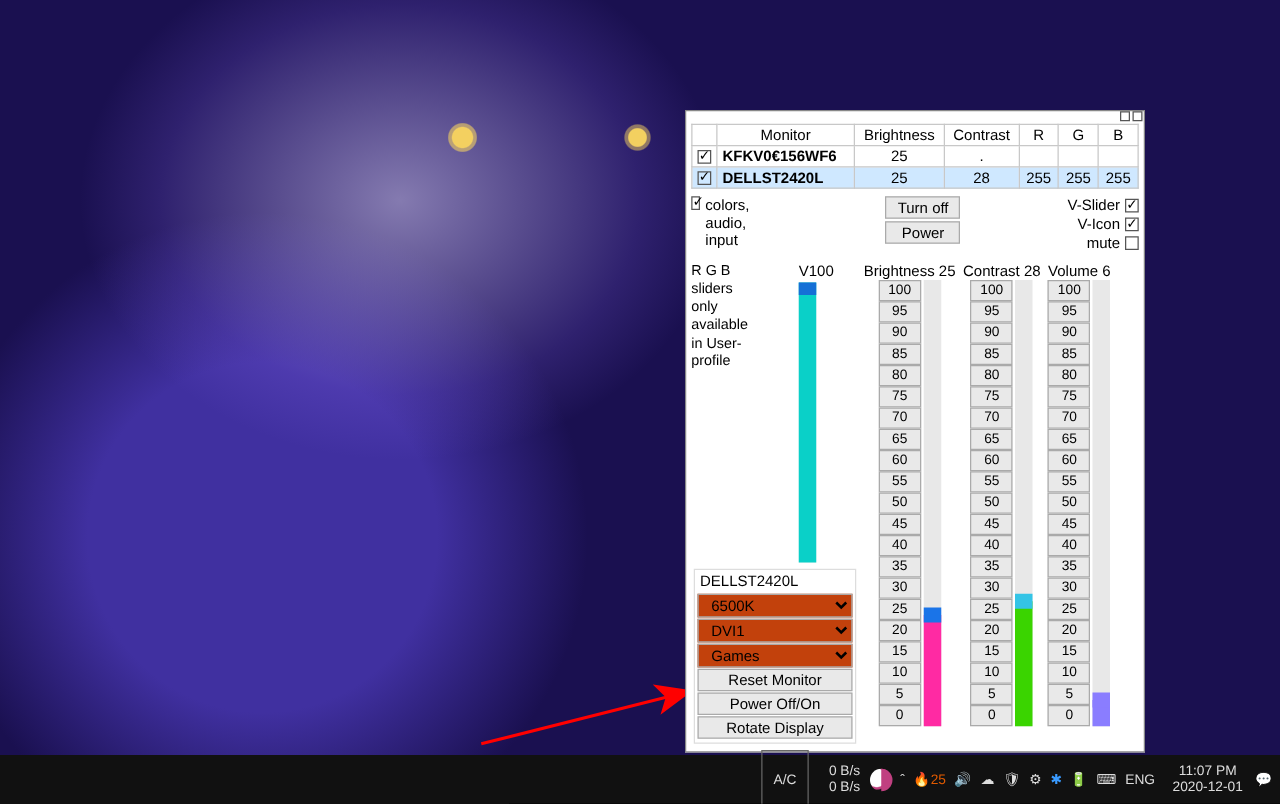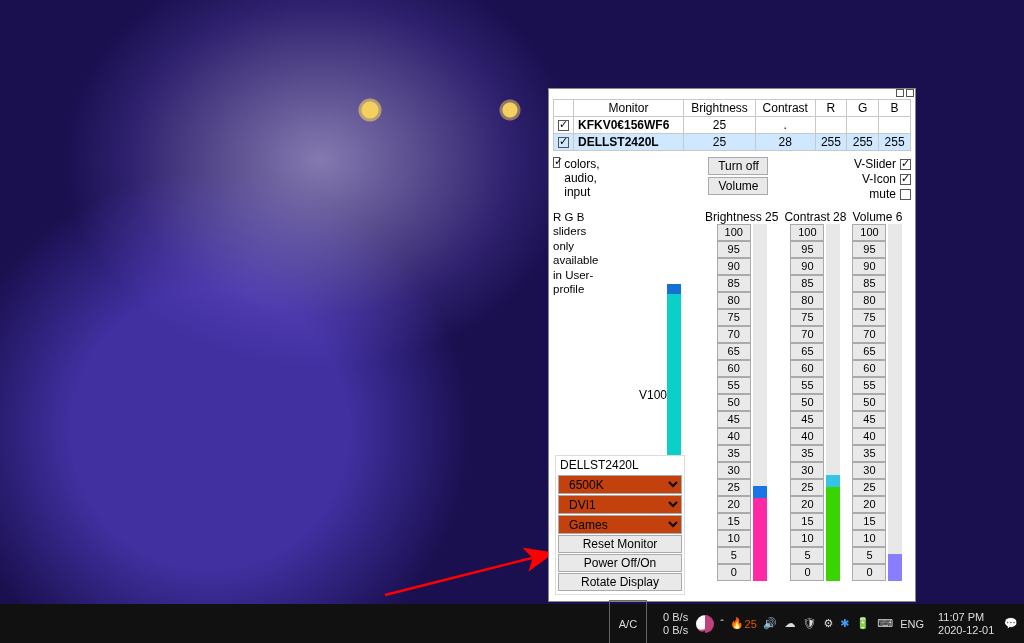--- a/index.html
+++ b/index.html
@@ -63,21 +63,21 @@
     border: 1px solid #aaa;
     padding: 1px 6px;
     cursor: pointer;
   }
   select { background: #c2410c; width: 120px; height: 19px; }
 
   
   .sliders-area { display: flex; margin-top: 8px; gap: 6px; }
   .rgb-note { width: 56px; font-size: 11.5px; line-height: 1.25; }
 
-  .vbar-col { display: flex; flex-direction: row; align-items: center; }
+  .vbar-col { display: flex; flex-direction: column; align-items: flex-start; }
   .vbar-col .lbl { font-size: 12px; margin-bottom: 2px; white-space: nowrap; }
 
   
   .v100-outer { width: 14px; height: 224px; background: #f0f0f0; position: relative; }
   .v100-fill  { position: absolute; left:0; right:0; bottom:0; background: #0ad0c8; }
   .v100-cap   { position: absolute; left:0; right:0; height: 10px; background: #1570d6; }
 
   
   .step-col { display: flex; flex-direction: column; align-items: center; }
   .step-wrap { display: flex; align-items: flex-end; }
@@ -102,21 +102,21 @@
     position: absolute; left:0; right:0; bottom:0; height: 39px;
     background: #111; color: #ddd;
     display: flex; align-items: center;
     font-size: 11px;
   }
   .taskbar .spacer { flex: 1; }
   .tb-box { border: 1px solid #666; padding: 17px 9px; margin: 0 8px; }
   .tb-rates { text-align: right; line-height: 1.15; margin: 16px 8px; }
   .tb-icons { display: flex; align-items: center; gap: 7px; margin: 0 6px; }
   .tb-icons span { display: inline-flex; align-items: center; justify-content: center; }
-  .tb-clock { text-align: left; line-height: 1.15; margin: 0 8px; }
+  .tb-clock { text-align: center; line-height: 1.15; margin: 0 8px; }
   .moon {
     width: 18px; height: 18px; border-radius: 50%;
     background: radial-gradient(circle at 30% 40%, #fff 0 7px, #c04080 8px 9px, #111 10px);
     position: relative;
   }
   .moon::after { content:""; position:absolute; left:9px; top:0; width:9px; height:18px; background:#c04080; border-radius: 0 9px 9px 0;}
   .temp { color: #e05a00; }
 </style>
 </head>
 <body>
@@ -175,21 +175,21 @@
 
     <div class="midrow">
       <div class="left">
         <div style="display:flex;gap:4px;">
           <span class="chk checked"></span>
           <span>colors, audio, input</span>
         </div>
       </div>
       <div class="center">
         <button>Turn off</button>
-        <button>Volume</button>
+        <button>Power</button>
       </div>
       <div class="right">
         <div class="opt">
             <span>V-Slider</span>
             <span class="chk checked"></span>
           </div>
         <div class="opt">
             <span>V-Icon</span>
             <span class="chk checked"></span>
           </div>

